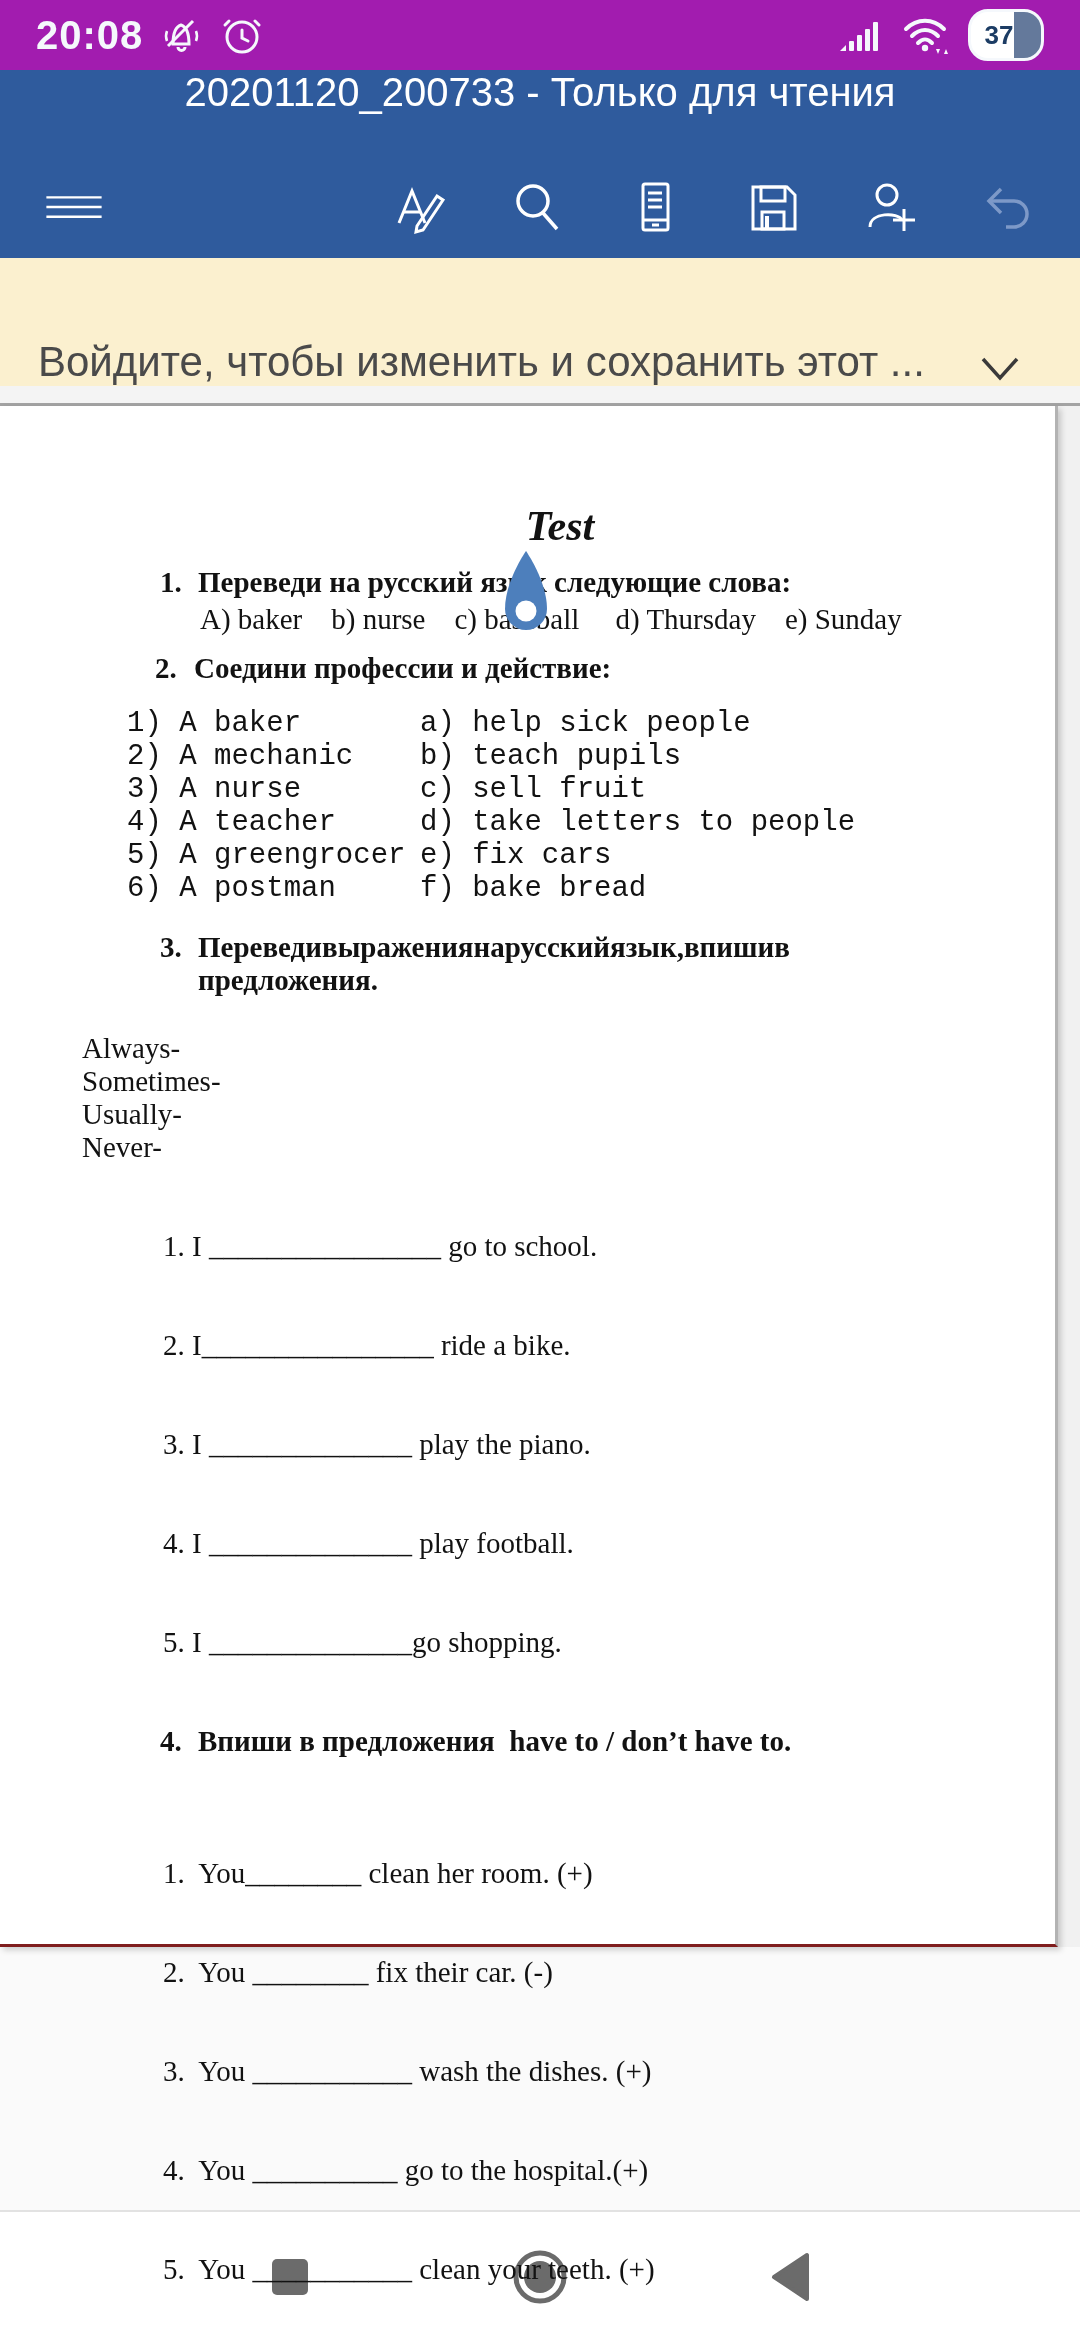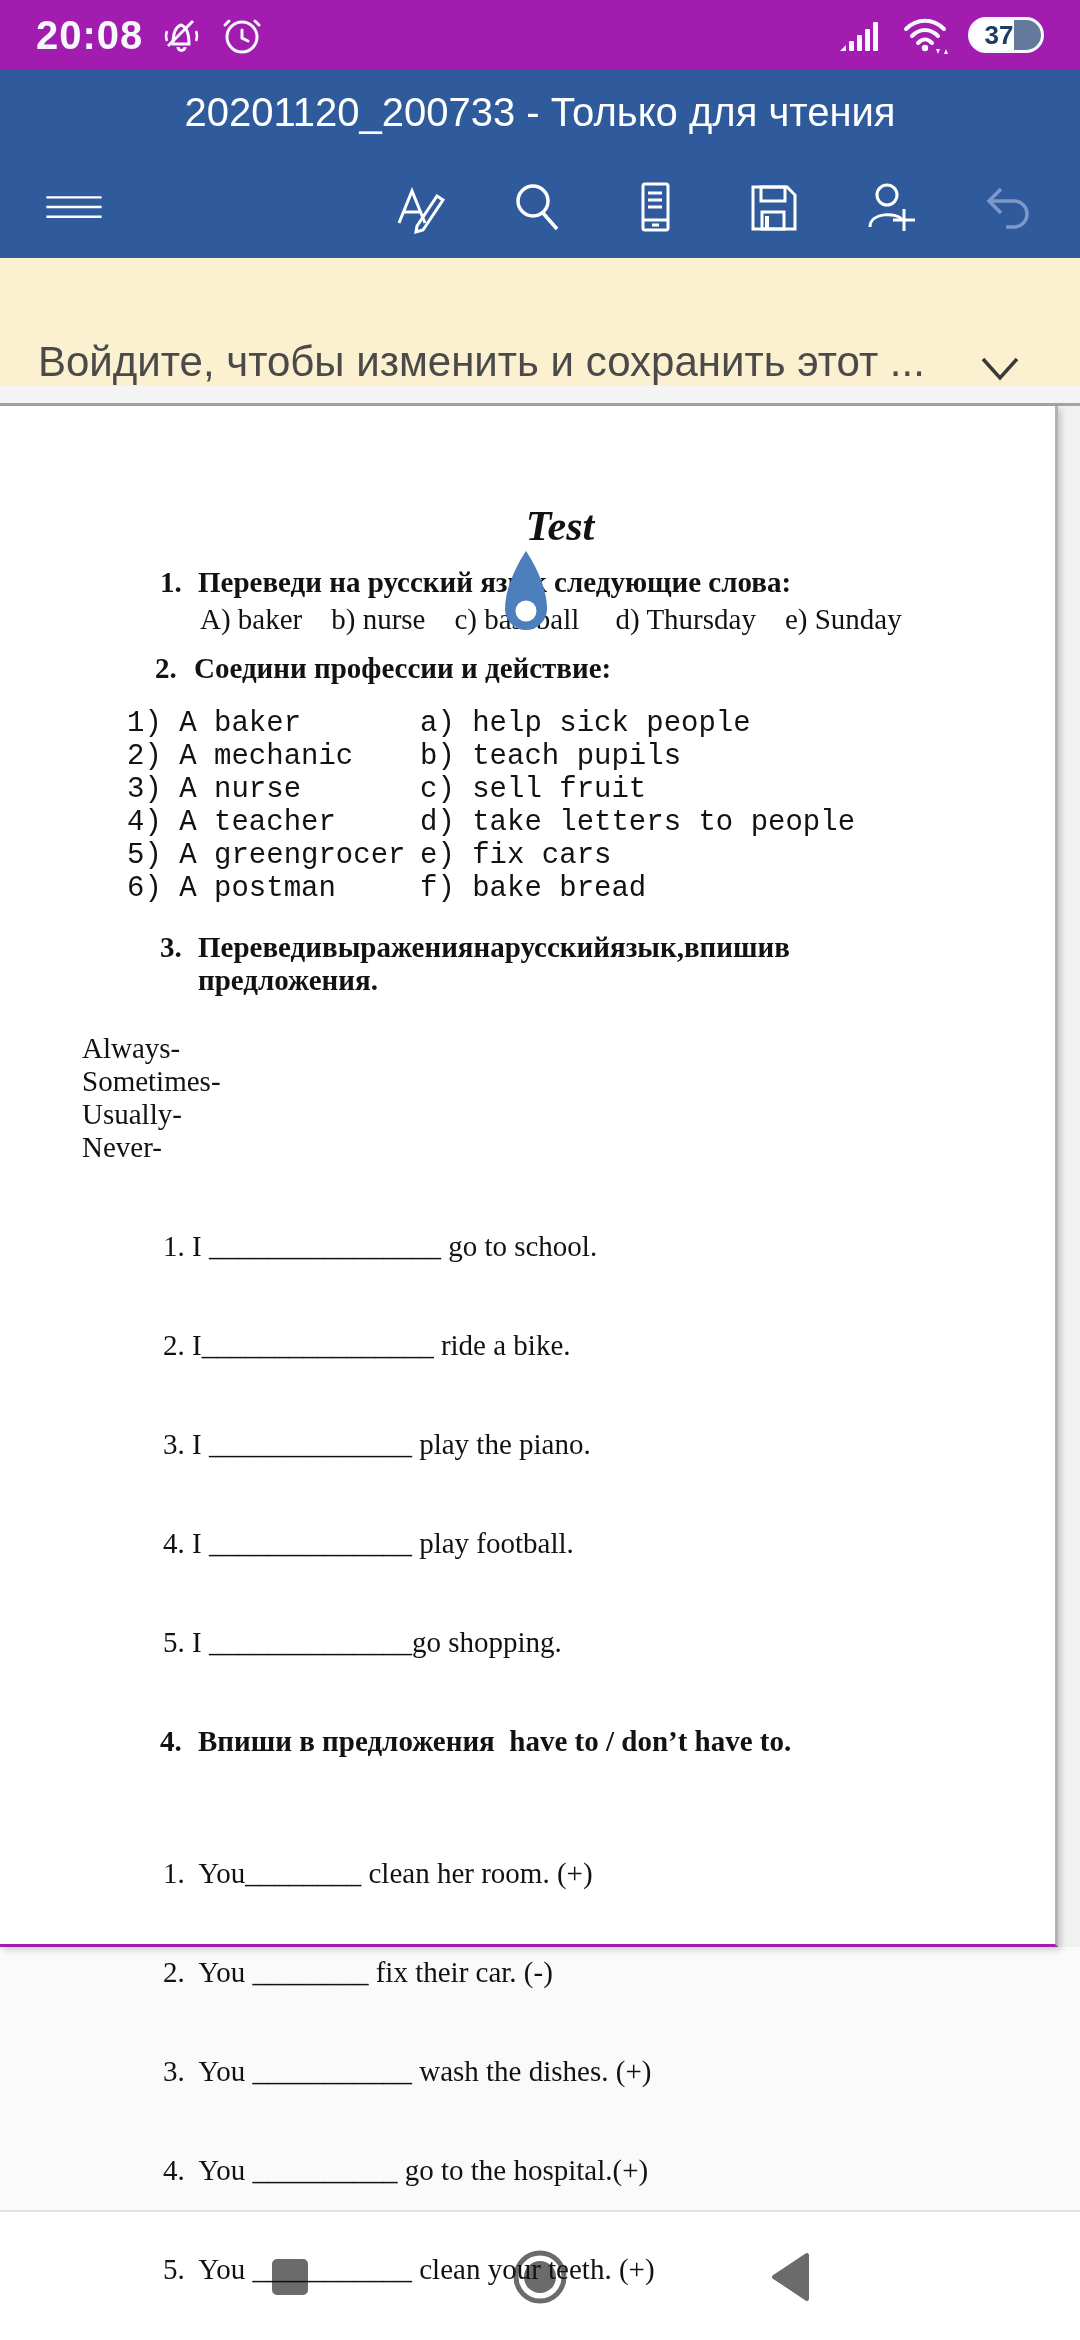--- a/index.html
+++ b/index.html
@@ -5,46 +5,46 @@
   html,body{margin:0;padding:0;background:#000;}
   .screen{position:relative;width:1080px;height:2340px;background:#f1f1f1;overflow:hidden;
           font-family:"Liberation Sans",sans-serif;}
 
   
   .status-bar{height:70px;background:#a21caf;display:flex;align-items:center;
               justify-content:space-between;padding:0 36px;box-sizing:border-box;color:#f5f8fc;}
   .sb-left,.sb-right{display:flex;align-items:center;gap:16px;}
   .sb-time{font-size:40px;font-weight:bold;letter-spacing:1px;}
   .sb-icon svg{display:block;}
-  .battery{position:relative;width:76px;height:36px;border:3px solid #f5f8fc;border-radius:20px;
+  .battery{position:relative;width:76px;height:52px;border:3px solid #f5f8fc;border-radius:20px;
            background:linear-gradient(to right,#ffffff 0 62%,#64799b 62% 100%);
            display:flex;align-items:center;justify-content:center;box-sizing:border-box;}
   .battery span{font-size:26px;font-weight:bold;color:#1c3c64;margin-right:14px;}
 
   
-  .app-bar{height:85px;background:#2f5b9d;display:flex;align-items:center;justify-content:center;}
+  .app-bar{height:85px;background:#2f5b9d;display:flex;align-items:flex-start;justify-content:center;}
   .app-title{color:#fff;font-size:40px;font-weight:400;}
 
   
   .toolbar{height:103px;background:#2f5b9d;display:flex;align-items:center;
            justify-content:space-between;padding:0 42px 0 45px;box-sizing:border-box;}
   .tb-right{display:flex;align-items:center;gap:60px;}
   .tb-btn{width:58px;height:58px;display:flex;align-items:center;justify-content:center;}
   .tb-btn svg{display:block;}
 
   
   .banner{height:128px;background:#fbf0cf;display:flex;align-items:flex-end;
           justify-content:space-between;padding:0 60px 0 38px;box-sizing:border-box;}
   .banner-text{font-size:42px;color:#4a4a4a;}
 
   
   .gray-strip{height:17px;background:#f4f4f4;border-bottom:3px solid #a3a3a3;}
   .doc-area{position:relative;height:1541px;background:#f1f1f1;}
   .page{position:relative;width:1055px;height:1538px;background:#ffffff;
-        border-right:3px solid #b3b3b3;border-bottom:3px solid #a21caf;
+        border-right:3px solid #b3b3b3;border-bottom:3px solid #7f1d1d;
         box-shadow:3px 3px 6px rgba(0,0,0,0.18);
         font-family:"Liberation Serif",serif;color:#121212;font-size:29px;line-height:33px;}
   .doc-title{margin:0 0 0 125px;padding-top:96px;width:870px;text-align:center;
              font-size:42px;line-height:48px;font-weight:bold;font-style:italic;}
   .qhead{display:flex;font-weight:bold;}
   .qnum{flex:0 0 38px;}
   .q1-head{margin:16px 0 0 160px;}
   .q1-options{margin:4px 0 0 200px;white-space:pre;}
   .q2-head{margin:16px 0 0 155px;}
   .q2-head .qnum{flex:0 0 39px;}

